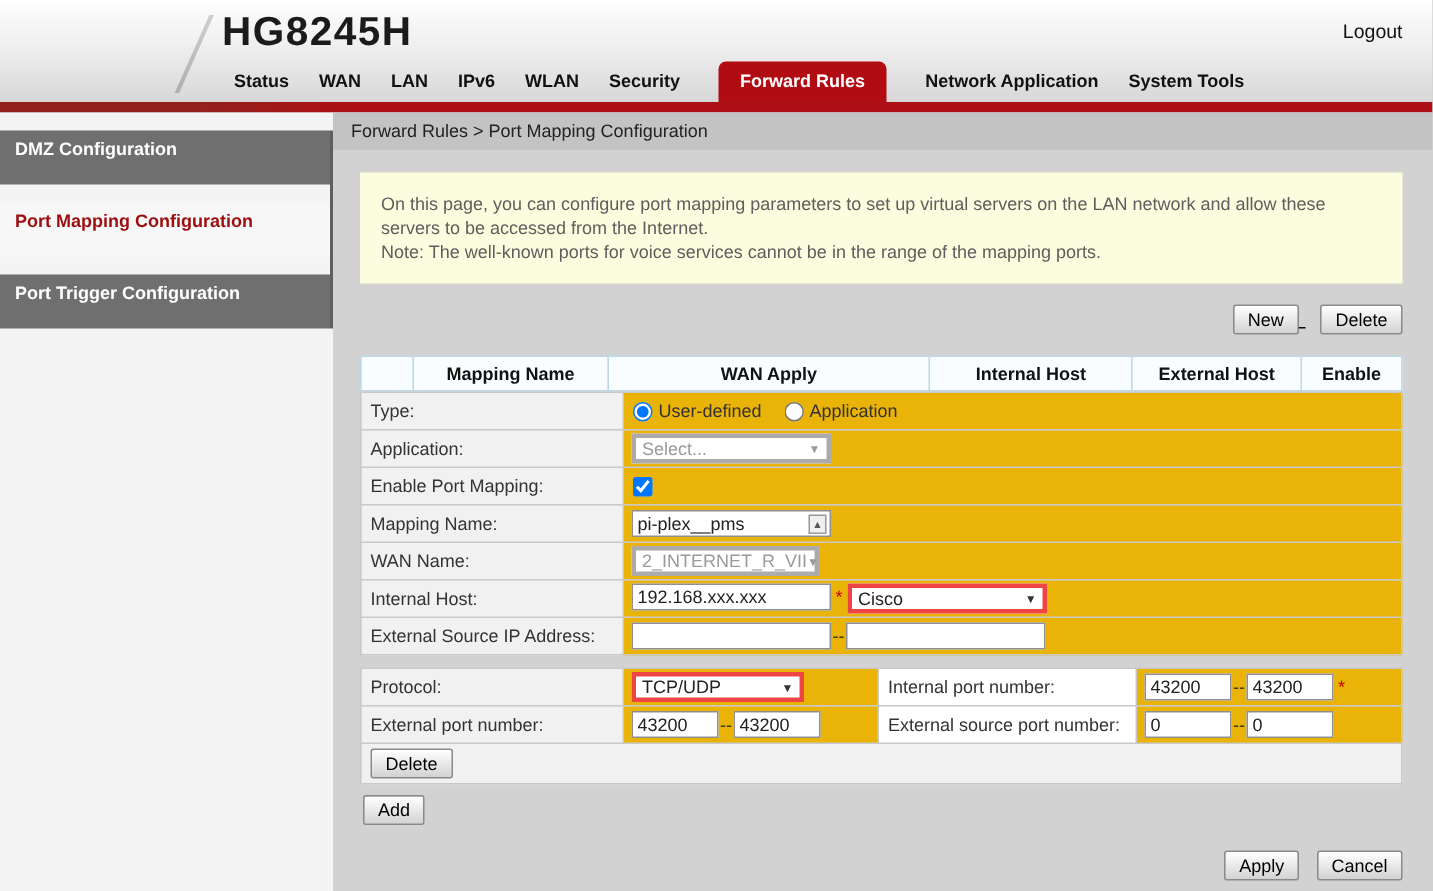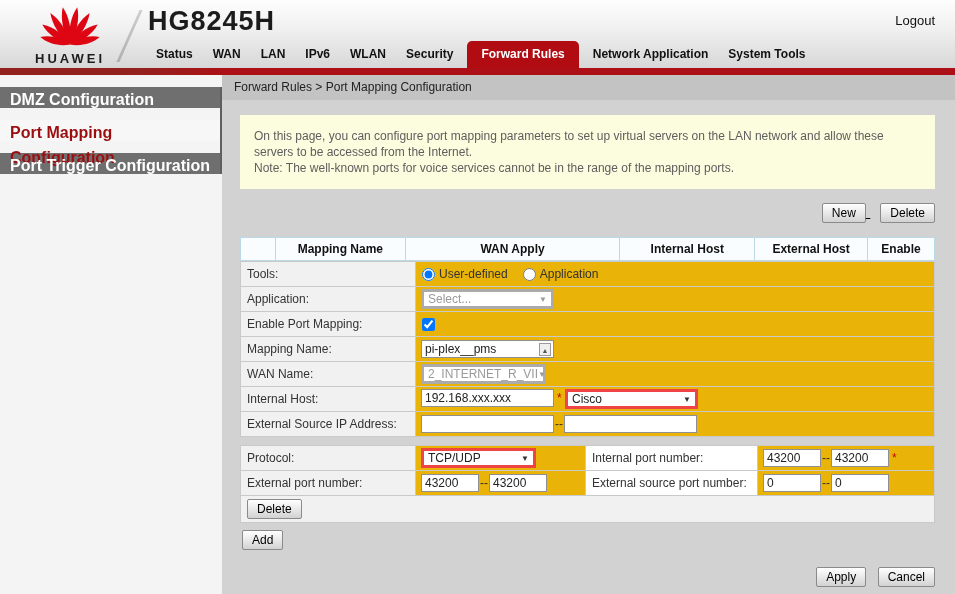--- a/index.html
+++ b/index.html
@@ -10,28 +10,28 @@
   .hdr { position:absolute; left:0; top:0; width:955px; height:68px;
          background:linear-gradient(180deg,#FEFEFE 0%,#EFEFEF 45%,#D7D7D7 100%); }
   .logo { position:absolute; left:22px; top:3px; width:96px; text-align:center; }
   .logo-text { font-size:13px; font-weight:bold; letter-spacing:3px; color:#1c1c1c; margin-top:-2px; }
   .slash { position:absolute; left:128px; top:10px; width:3px; height:52px;
            background:linear-gradient(180deg,#CFCFCF,#AFAFAF); transform:skewX(-24deg); }
   .title { position:absolute; left:148px; top:6px; font-size:27px; font-weight:bold; color:#1b1b1b; letter-spacing:1px; }
   .logout { position:absolute; right:20px; top:13px; font-size:13px; color:#111; cursor:pointer; }
   .tabs { position:absolute; left:146px; bottom:0; display:flex; align-items:flex-end; }
   .tab { font-size:12px; font-weight:bold; color:#111; padding:5px 10px 7px; cursor:pointer; white-space:nowrap; }
-  .tab.active { background:#B00C12; color:#FFF; border-radius:5px 5px 0 0; padding:6px 14px 7px; margin:0 4px;text-align:right; }
+  .tab.active { background:#B00C12; color:#FFF; border-radius:5px 5px 0 0; padding:6px 14px 7px; margin:0 16px;text-align:right; }
   .redbar { position:absolute; left:0; top:68px; width:955px; height:7px;
             background:linear-gradient(90deg,#93221F 0%,#93221F 14%,#AC1016 24%,#AC1016 100%); }
 
   
   .sidebar { position:absolute; left:0; top:75px; width:222px; height:519px; background:#F4F4F4; }
   .side-items { border-right:2px solid #5F5F5F; margin-top:2px; }
-  .side-item { height:21px; line-height:25px; font-size:16px; font-weight:bold; padding-left:10px;
+  .side-item { height:36px; line-height:25px; font-size:12px; font-weight:bold; padding-left:10px;
                cursor:pointer; margin-bottom:1px;margin-top:12px; }
   .side-item.dark { background:#6F6F6F; color:#FFFFFF; }
   .side-item.active { background:#F7F7F7; color:#9C0D10; }
 
   
   .main { position:absolute; left:222px; top:75px; width:733px; height:519px; background:#D2D2D2; }
   .crumb { height:25px; line-height:25px; background:#C3C3C3; font-size:12px; color:#222; padding-left:12px; }
   .content { padding:15px 20px 0 18px; }
 
   .infobox { background:#FCFCDE; color:#5e5e5e; font-size:12px; line-height:16px;
@@ -81,35 +81,20 @@
   .addrow { margin:7px 0 0 2px; }
   .actions { text-align:right; margin-top:17px; padding-right:0; }
   .actions .btn { margin-left:7px; }
 </style>
 </head>
 <body>
 
 <div class="stage">
 
   <div class="hdr">
-    <div class="logo">
-      <svg width="74" height="46" viewBox="-40 -42 80 44">
-        <g fill="#DE0612">
-          <path transform="rotate(-76)" d="M0,0 C-5,-10 -5,-24 0,-33 C5,-24 5,-10 0,0 Z"></path>
-          <path transform="rotate(-54)" d="M0,0 C-5,-11 -5,-27 0,-37 C5,-27 5,-11 0,0 Z"></path>
-          <path transform="rotate(-32)" d="M0,0 C-5,-12 -5,-29 0,-40 C5,-29 5,-12 0,0 Z"></path>
-          <path transform="rotate(-11)" d="M0,0 C-5,-13 -5,-30 0,-41 C5,-30 5,-13 0,0 Z"></path>
-          <path transform="rotate(11)" d="M0,0 C-5,-13 -5,-30 0,-41 C5,-30 5,-13 0,0 Z"></path>
-          <path transform="rotate(32)" d="M0,0 C-5,-12 -5,-29 0,-40 C5,-29 5,-12 0,0 Z"></path>
-          <path transform="rotate(54)" d="M0,0 C-5,-11 -5,-27 0,-37 C5,-27 5,-11 0,0 Z"></path>
-          <path transform="rotate(76)" d="M0,0 C-5,-10 -5,-24 0,-33 C5,-24 5,-10 0,0 Z"></path>
-        </g>
-      </svg>
-      <div class="logo-text">HUAWEI</div>
-    </div>
     <div class="slash"></div>
     <div class="title">HG8245H</div>
     <div class="logout">Logout</div>
     <div class="tabs">
       <div class="tab">Status</div>
       <div class="tab">WAN</div>
       <div class="tab">LAN</div>
       <div class="tab">IPv6</div>
       <div class="tab">WLAN</div>
       <div class="tab">Security</div>
@@ -152,21 +137,21 @@
           <th class="c-ih">Internal Host</th>
           <th class="c-eh">External Host</th>
           <th class="c-en">Enable</th>
         </tr>
       </tbody>
         </table>
 
       <table class="form">
         <tbody>
             <tr>
-          <td class="lbl">Tools:</td>
+          <td class="lbl">Type:</td>
           <td class="val">
             <input type="radio" name="type" checked="checked" style=""><span class="radio-lbl">User-defined</span><input type="radio" name="type" style=""><span class="radio-lbl">Application</span>
           </td>
         </tr>
         <tr>
           <td class="lbl">Application:</td>
           <td class="val">
             <span class="sel disabled">
                   <span>Select...</span>
                   <span class="arr">▼</span>

